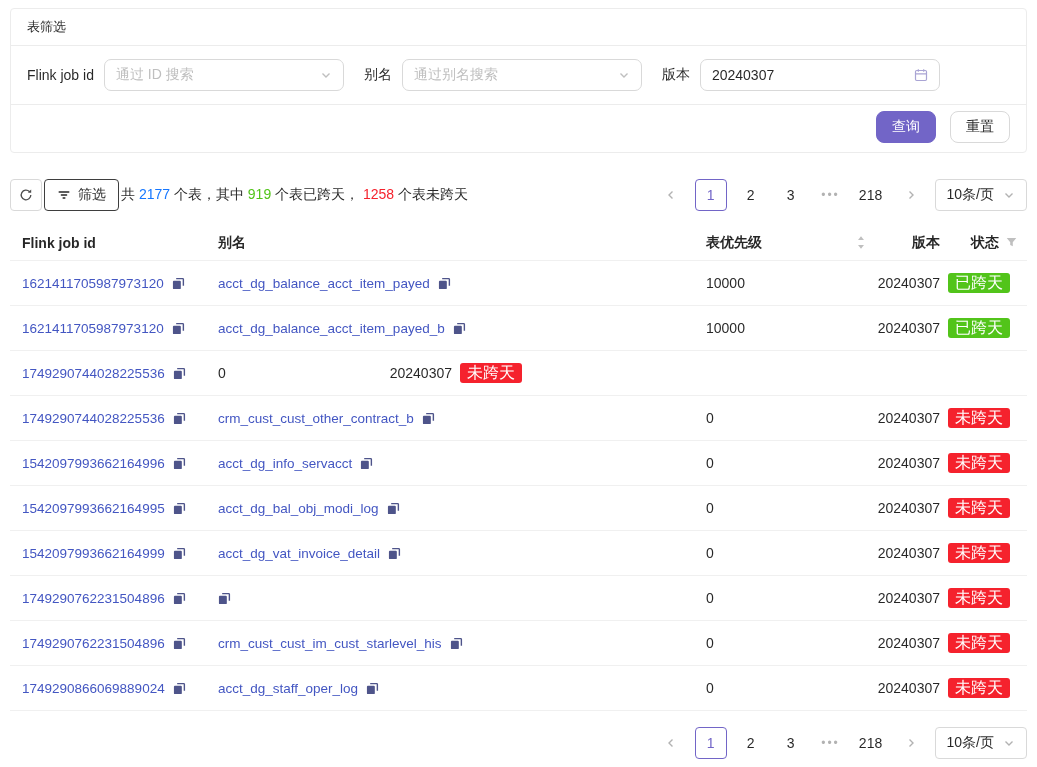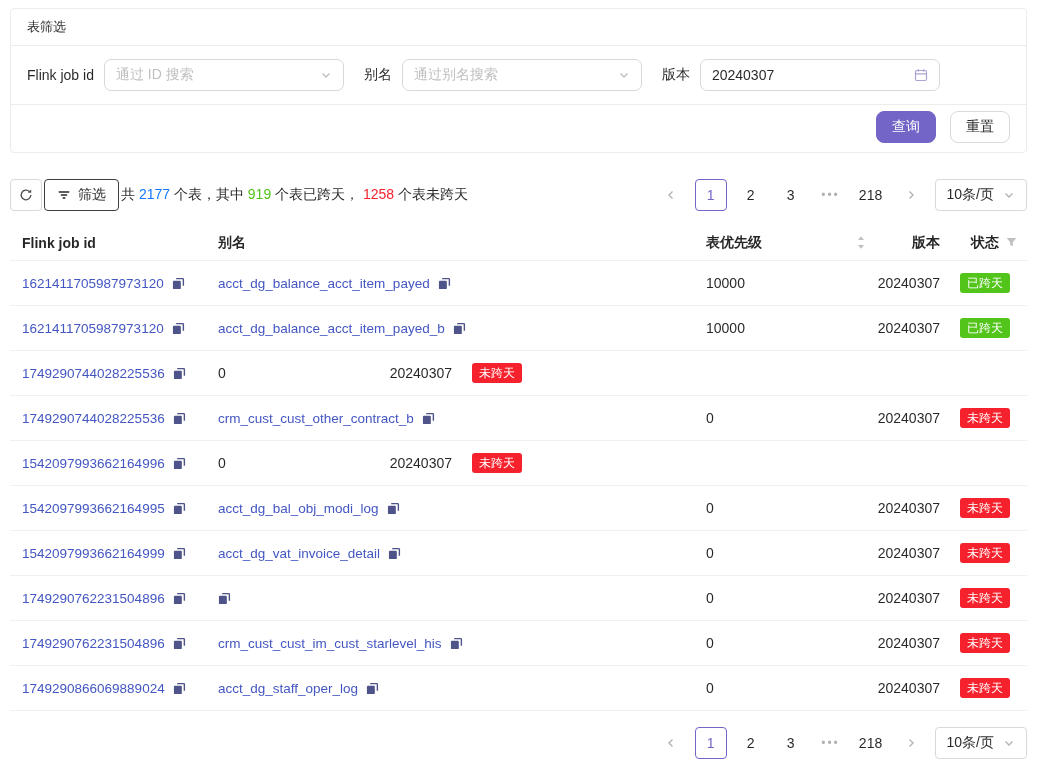--- a/index.html
+++ b/index.html
@@ -45,21 +45,21 @@
   .c-alias{flex:1;display:flex;align-items:center;gap:8px;min-width:0}
   .c-priority{width:160px;display:flex;align-items:center;justify-content:space-between}
   .trow .c-priority{padding-right:14px}
   .c-version{width:74px;display:flex;align-items:center;justify-content:flex-end}
   .c-status{width:77px;display:flex;align-items:center;justify-content:flex-end}
   .trow .c-status{padding-right:7px}
   .link{color:var(--link);font-size:13.5px;text-decoration:none;cursor:pointer;white-space:nowrap}
   .copy{color:var(--copy);display:inline-flex;cursor:pointer;flex:none}
   .sort-icon{color:#bfbfbf;display:inline-flex;margin-left:4px}
   .funnel{color:#bfbfbf;display:inline-flex;margin-left:7px;cursor:pointer}
-  .badge{color:#fff;font-size:12px;line-height:20px;padding:0 7px;border-radius:3px;white-space:nowrap}
+  .badge{color:#fff;font-size:16px;line-height:20px;padding:0 7px;border-radius:3px;white-space:nowrap}
   .badge.crossed{background:var(--green)}
   .badge.uncrossed{background:var(--red)}
 
   .bottom-bar{display:flex;margin-top:16px}
 </style>
 </head>
 <body>
 
 <div class="page">
 
@@ -285,20 +285,29 @@
   <div class="trow">
     <div class="c-id">
       <a class="link">1542097993662164996</a>
       <span class="copy">
         <svg width="13" height="13" viewBox="0 0 14 14">
                 <path d="M4.5 1h7A1.5 1.5 0 0 1 13 2.5v7h-1.5v-7h-7z" fill="currentColor"></path>
                 <rect x="1" y="4" width="8.5" height="9" rx="1" fill="currentColor"></rect>
               </svg>
       </span>
     </div>
+    <div class="c-alias">
+      <a class="link">acct_dg_info_servacct</a>
+      <span class="copy">
+        <svg width="13" height="13" viewBox="0 0 14 14">
+                <path d="M4.5 1h7A1.5 1.5 0 0 1 13 2.5v7h-1.5v-7h-7z" fill="currentColor"></path>
+                <rect x="1" y="4" width="8.5" height="9" rx="1" fill="currentColor"></rect>
+              </svg>
+      </span>
+    </div>
     <div class="c-priority">0</div>
     <div class="c-version">20240307</div>
     <div class="c-status">
       <span class="badge uncrossed">未跨天</span>
     </div>
   </div>
 
   <div class="trow">
     <div class="c-id">
       <a class="link">1542097993662164995</a>

